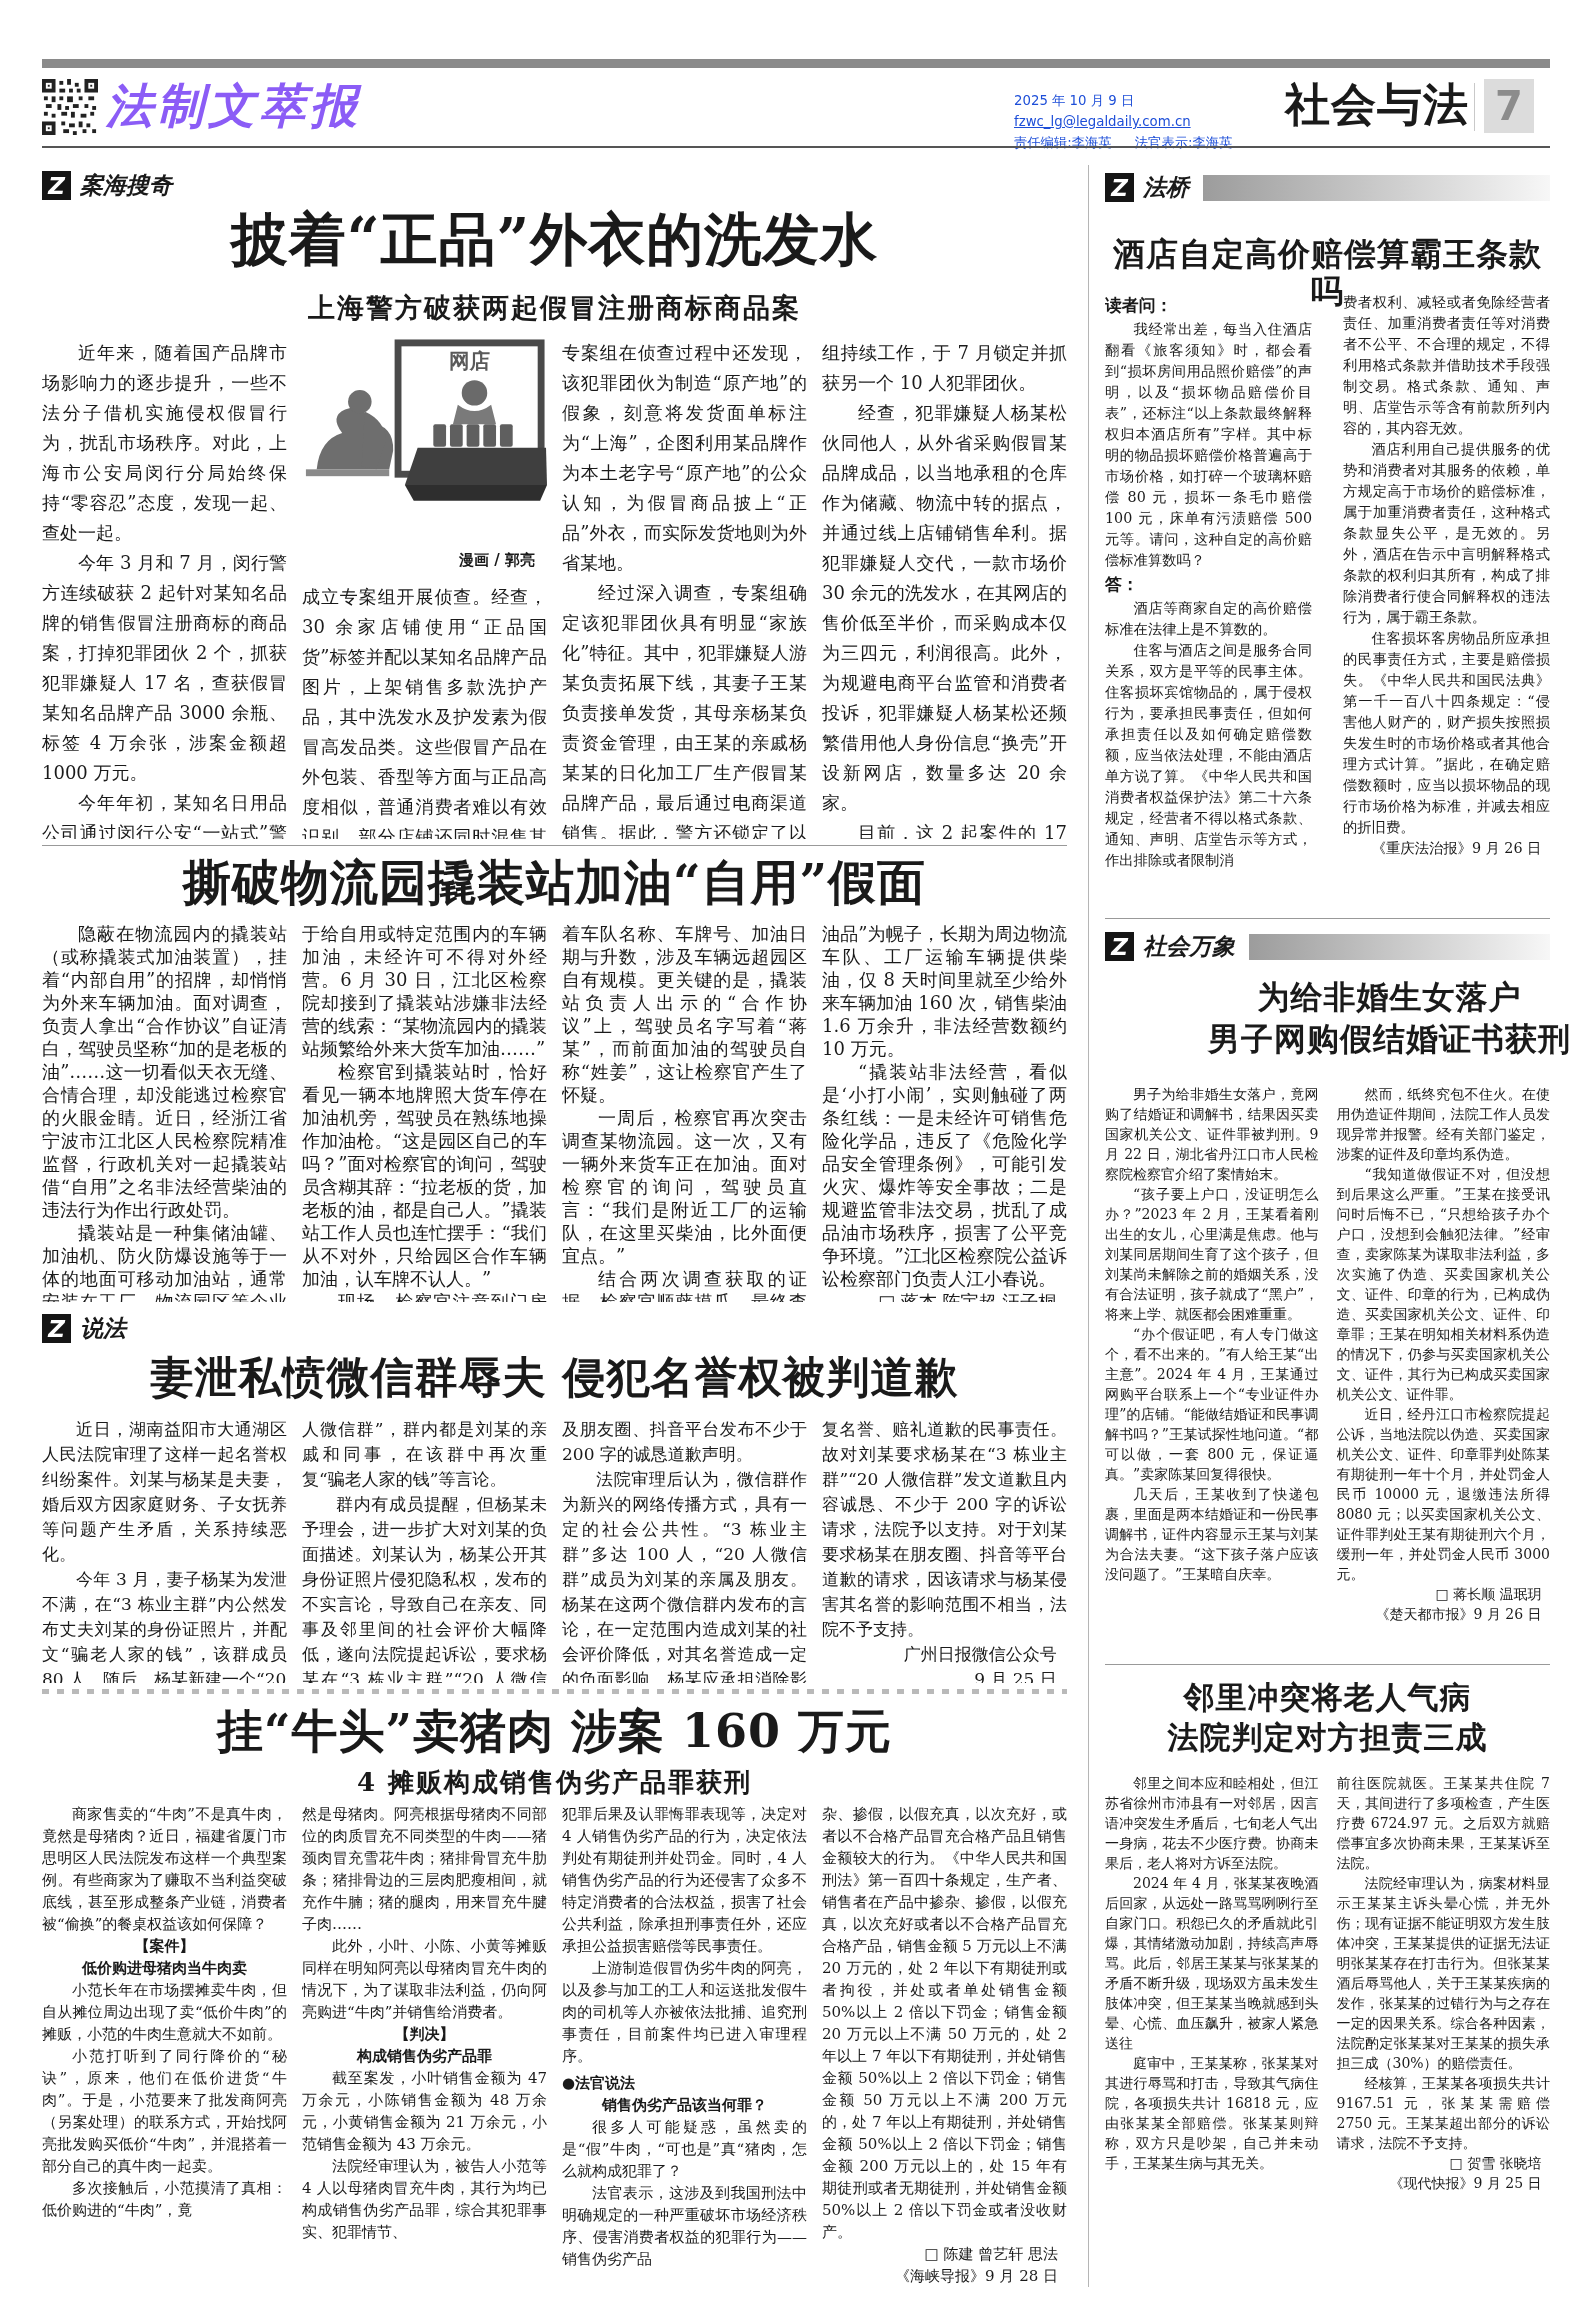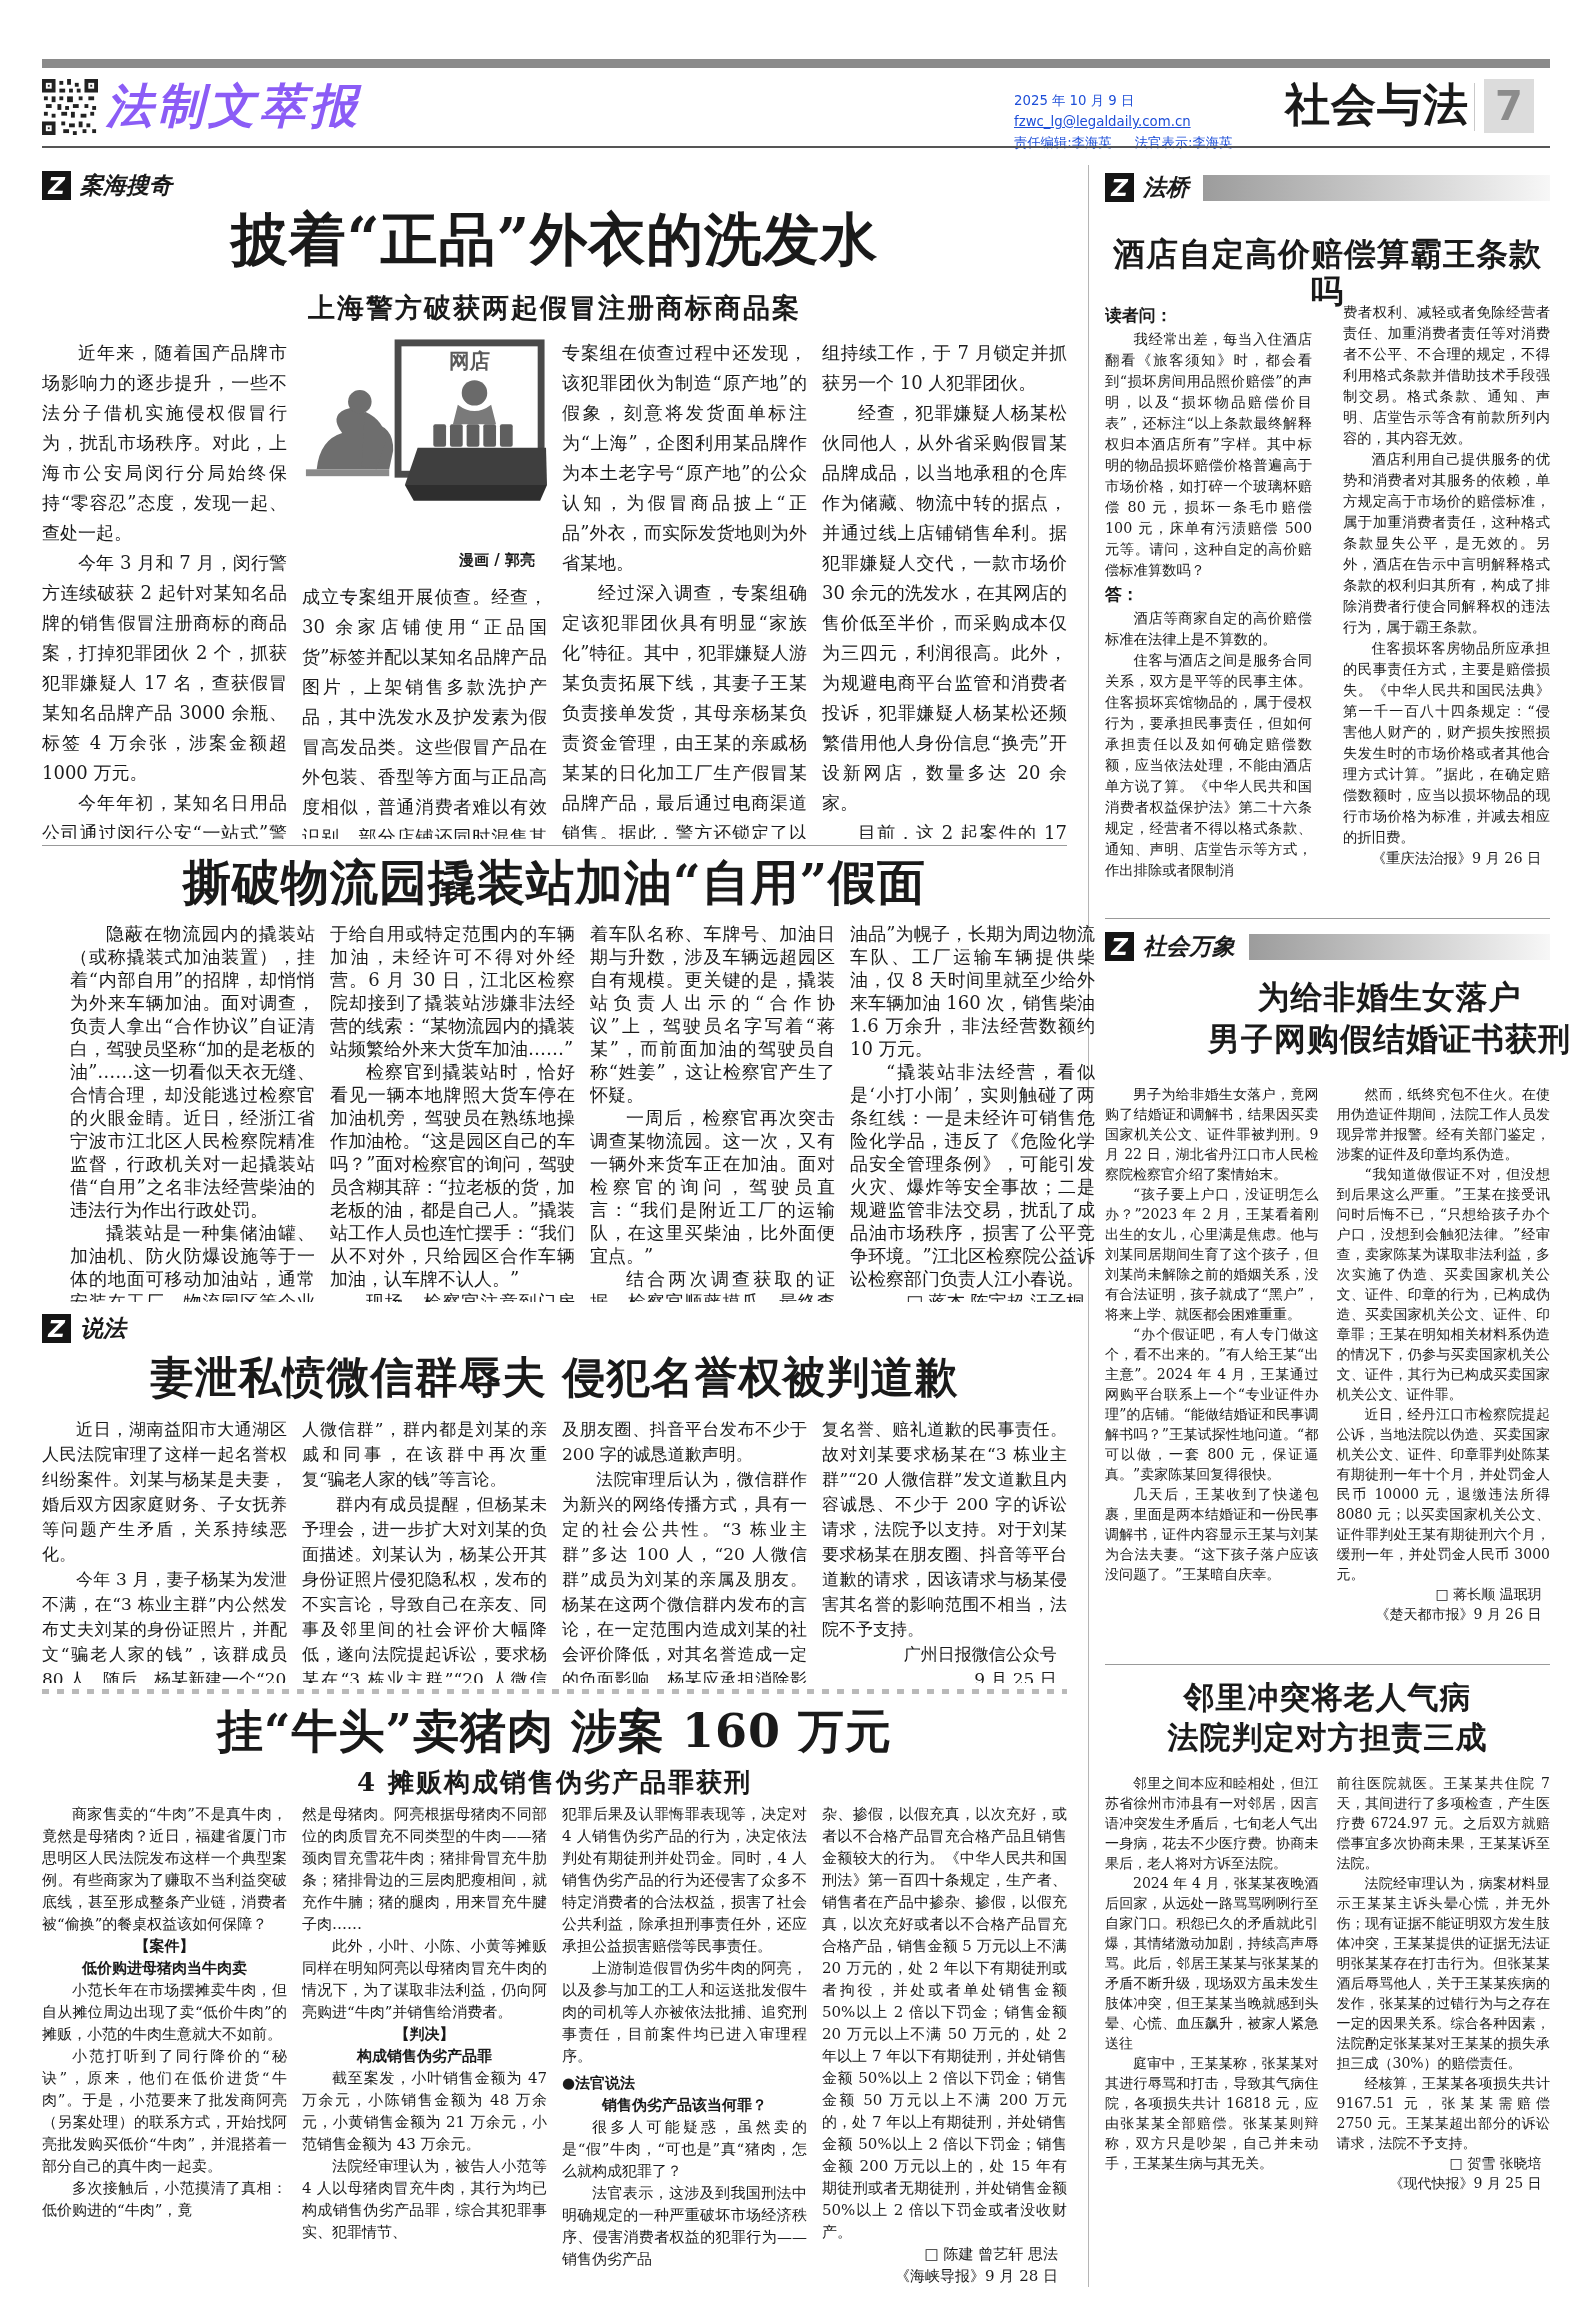--- a/index.html
+++ b/index.html
@@ -197,21 +197,21 @@
         <p class="p cont">组持续工作，于 7 月锁定并抓获另一个 10 人犯罪团伙。</p>
         <p class="p">经查，犯罪嫌疑人杨某松伙同他人，从外省采购假冒某品牌成品，以当地承租的仓库作为储藏、物流中转的据点，并通过线上店铺销售牟利。据犯罪嫌疑人交代，一款市场价 30 余元的洗发水，在其网店的售价低至半价，而采购成本仅为三四元，利润很高。此外，为规避电商平台监管和消费者投诉，犯罪嫌疑人杨某松还频繁借用他人身份信息“换壳”开设新网店，数量多达 20 余家。</p>
         <p class="p">目前，这 2 起案件的 17 名犯罪嫌疑人已被闵行警方依法采取刑事强制措施。其中，3 人已被移送检察机关依法审查起诉，案件正在进一步侦办中。</p>
       </div>
   </div>
 
   <div class="abs rule" style="left:42px;top:845px;width:1025px;"></div>
 
   <div class="abs hl hl-l" style="left:42px;top:855px;width:1025px;">撕破物流园撬装站加油“自用”假面</div>
 
-  <div class="abs cols cols-4 body-fuel" style="left:42px;top:922px;width:1025px;height:380px;margin-left:28px;">
+  <div class="abs cols cols-4 body-fuel" style="left:42px;top:922px;width:1025px;height:380px;">
     <div class="col">
         <p class="p">隐蔽在物流园内的撬装站（或称撬装式加油装置），挂着“内部自用”的招牌，却悄悄为外来车辆加油。面对调查，负责人拿出“合作协议”自证清白，驾驶员坚称“加的是老板的油”……这一切看似天衣无缝、合情合理，却没能逃过检察官的火眼金睛。近日，经浙江省宁波市江北区人民检察院精准监督，行政机关对一起撬装站借“自用”之名非法经营柴油的违法行为作出行政处罚。</p>
         <p class="p">撬装站是一种集储油罐、加油机、防火防爆设施等于一体的地面可移动加油站，通常安装在工厂、物流园区等企业内部，用</p>
       </div>
     <div class="col">
         <p class="p cont">于给自用或特定范围内的车辆加油，未经许可不得对外经营。6 月 30 日，江北区检察院却接到了撬装站涉嫌非法经营的线索：“某物流园内的撬装站频繁给外来大货车加油……”</p>
         <p class="p">检察官到撬装站时，恰好看见一辆本地牌照大货车停在加油机旁，驾驶员在熟练地操作加油枪。“这是园区自己的车吗？”面对检察官的询问，驾驶员含糊其辞：“拉老板的货，加老板的油，都是自己人。”撬装站工作人员也连忙摆手：“我们从不对外，只给园区合作车辆加油，认车牌不认人。”</p>
         <p class="p">现场，检察官注意到门房柜台上整齐摆放着账本，详细记录</p>
       </div>
     <div class="col">
@@ -291,21 +291,21 @@
   </div>
 
   <div class="abs tag" style="left:1105px;top:172px;width:445px;">
     <span class="zlogo">Z</span>
     <span class="tag-label">法桥</span>
     <span class="grad-bar"></span>
   </div>
 
   <div class="abs hl" style="left:1105px;top:236px;width:445px;font-size:32px;">酒店自定高价赔偿算霸王条款吗</div>
 
-  <div class="abs cols cols-2 body-hotel" style="left:1105px;top:302px;width:445px;height:608px;gap:31px;">
+  <div class="abs cols cols-2 body-hotel" style="left:1105px;top:292px;width:445px;height:608px;gap:31px;">
     <div class="col">
         <p class="p label">读者问：</p>
         <p class="p">我经常出差，每当入住酒店翻看《旅客须知》时，都会看到“损坏房间用品照价赔偿”的声明，以及“损坏物品赔偿价目表”，还标注“以上条款最终解释权归本酒店所有”字样。其中标明的物品损坏赔偿价格普遍高于市场价格，如打碎一个玻璃杯赔偿 80 元，损坏一条毛巾赔偿 100 元，床单有污渍赔偿 500 元等。请问，这种自定的高价赔偿标准算数吗？</p>
         <p class="p label">答：</p>
         <p class="p">酒店等商家自定的高价赔偿标准在法律上是不算数的。</p>
         <p class="p">住客与酒店之间是服务合同关系，双方是平等的民事主体。住客损坏宾馆物品的，属于侵权行为，要承担民事责任，但如何承担责任以及如何确定赔偿数额，应当依法处理，不能由酒店单方说了算。《中华人民共和国消费者权益保护法》第二十六条规定，经营者不得以格式条款、通知、声明、店堂告示等方式，作出排除或者限制消</p>
       </div>
     <div class="col">
         <p class="p cont">费者权利、减轻或者免除经营者责任、加重消费者责任等对消费者不公平、不合理的规定，不得利用格式条款并借助技术手段强制交易。格式条款、通知、声明、店堂告示等含有前款所列内容的，其内容无效。</p>
         <p class="p">酒店利用自己提供服务的优势和消费者对其服务的依赖，单方规定高于市场价的赔偿标准，属于加重消费者责任，这种格式条款显失公平，是无效的。另外，酒店在告示中言明解释格式条款的权利归其所有，构成了排除消费者行使合同解释权的违法行为，属于霸王条款。</p>

